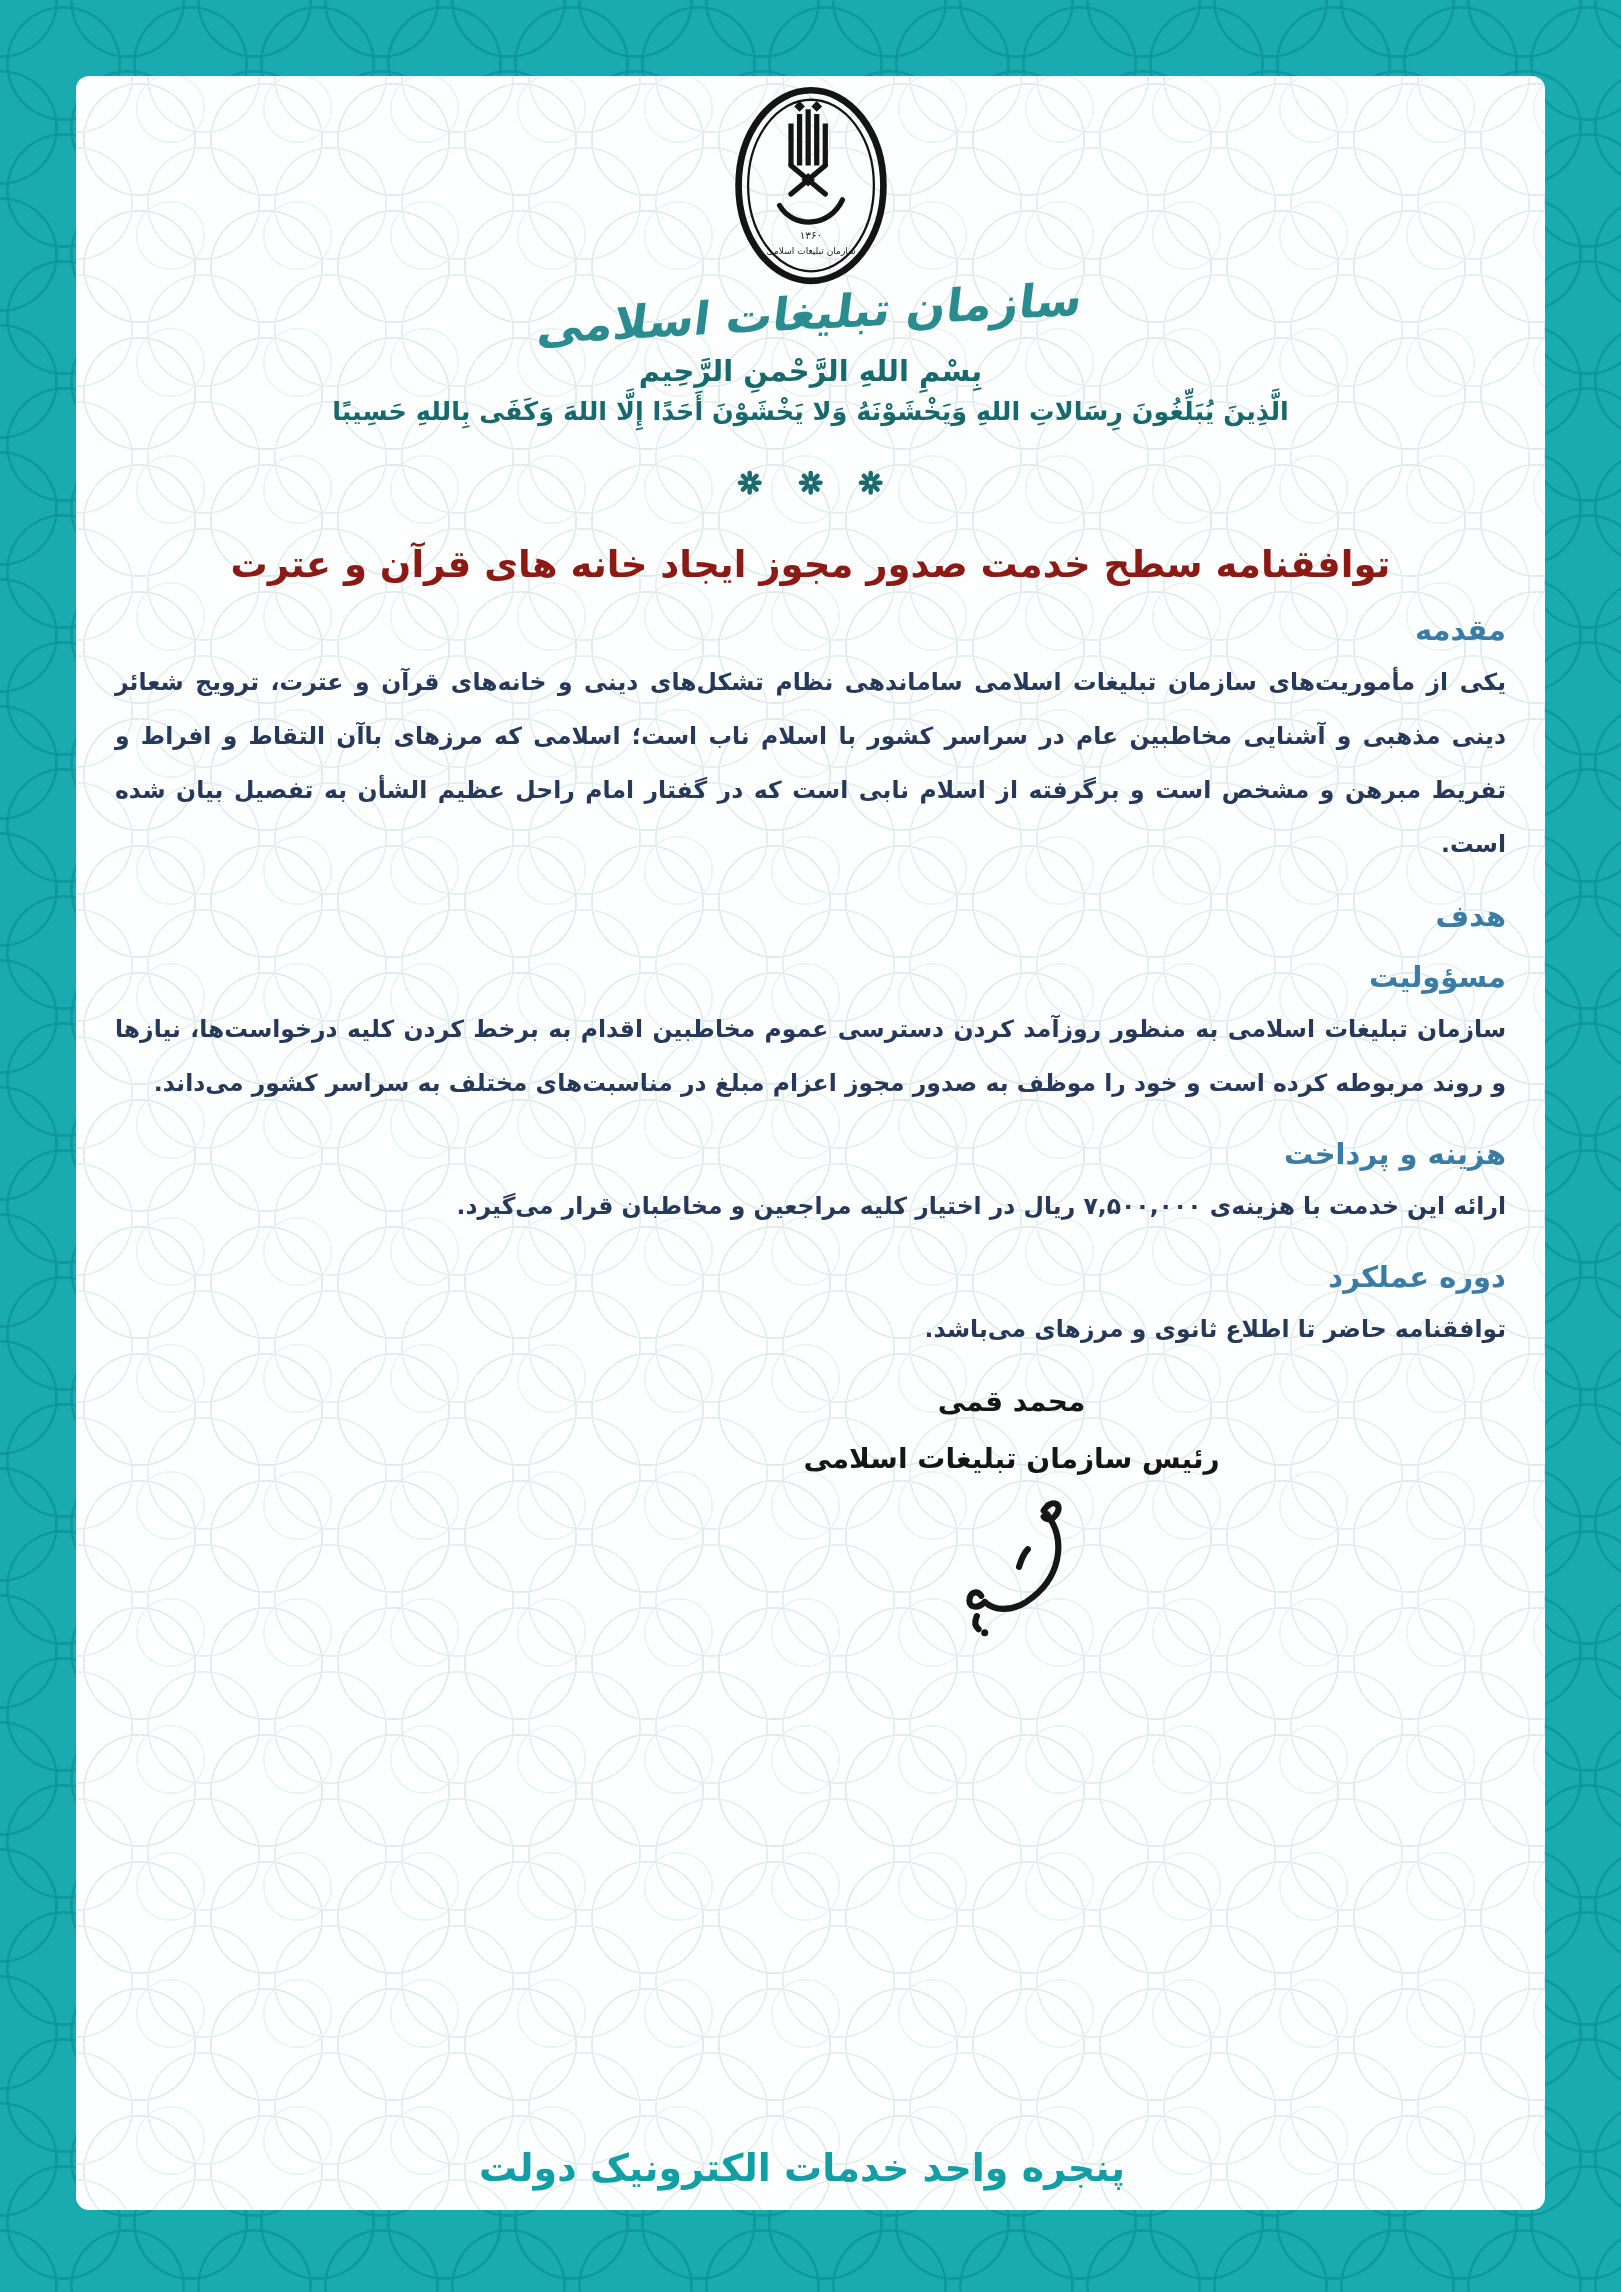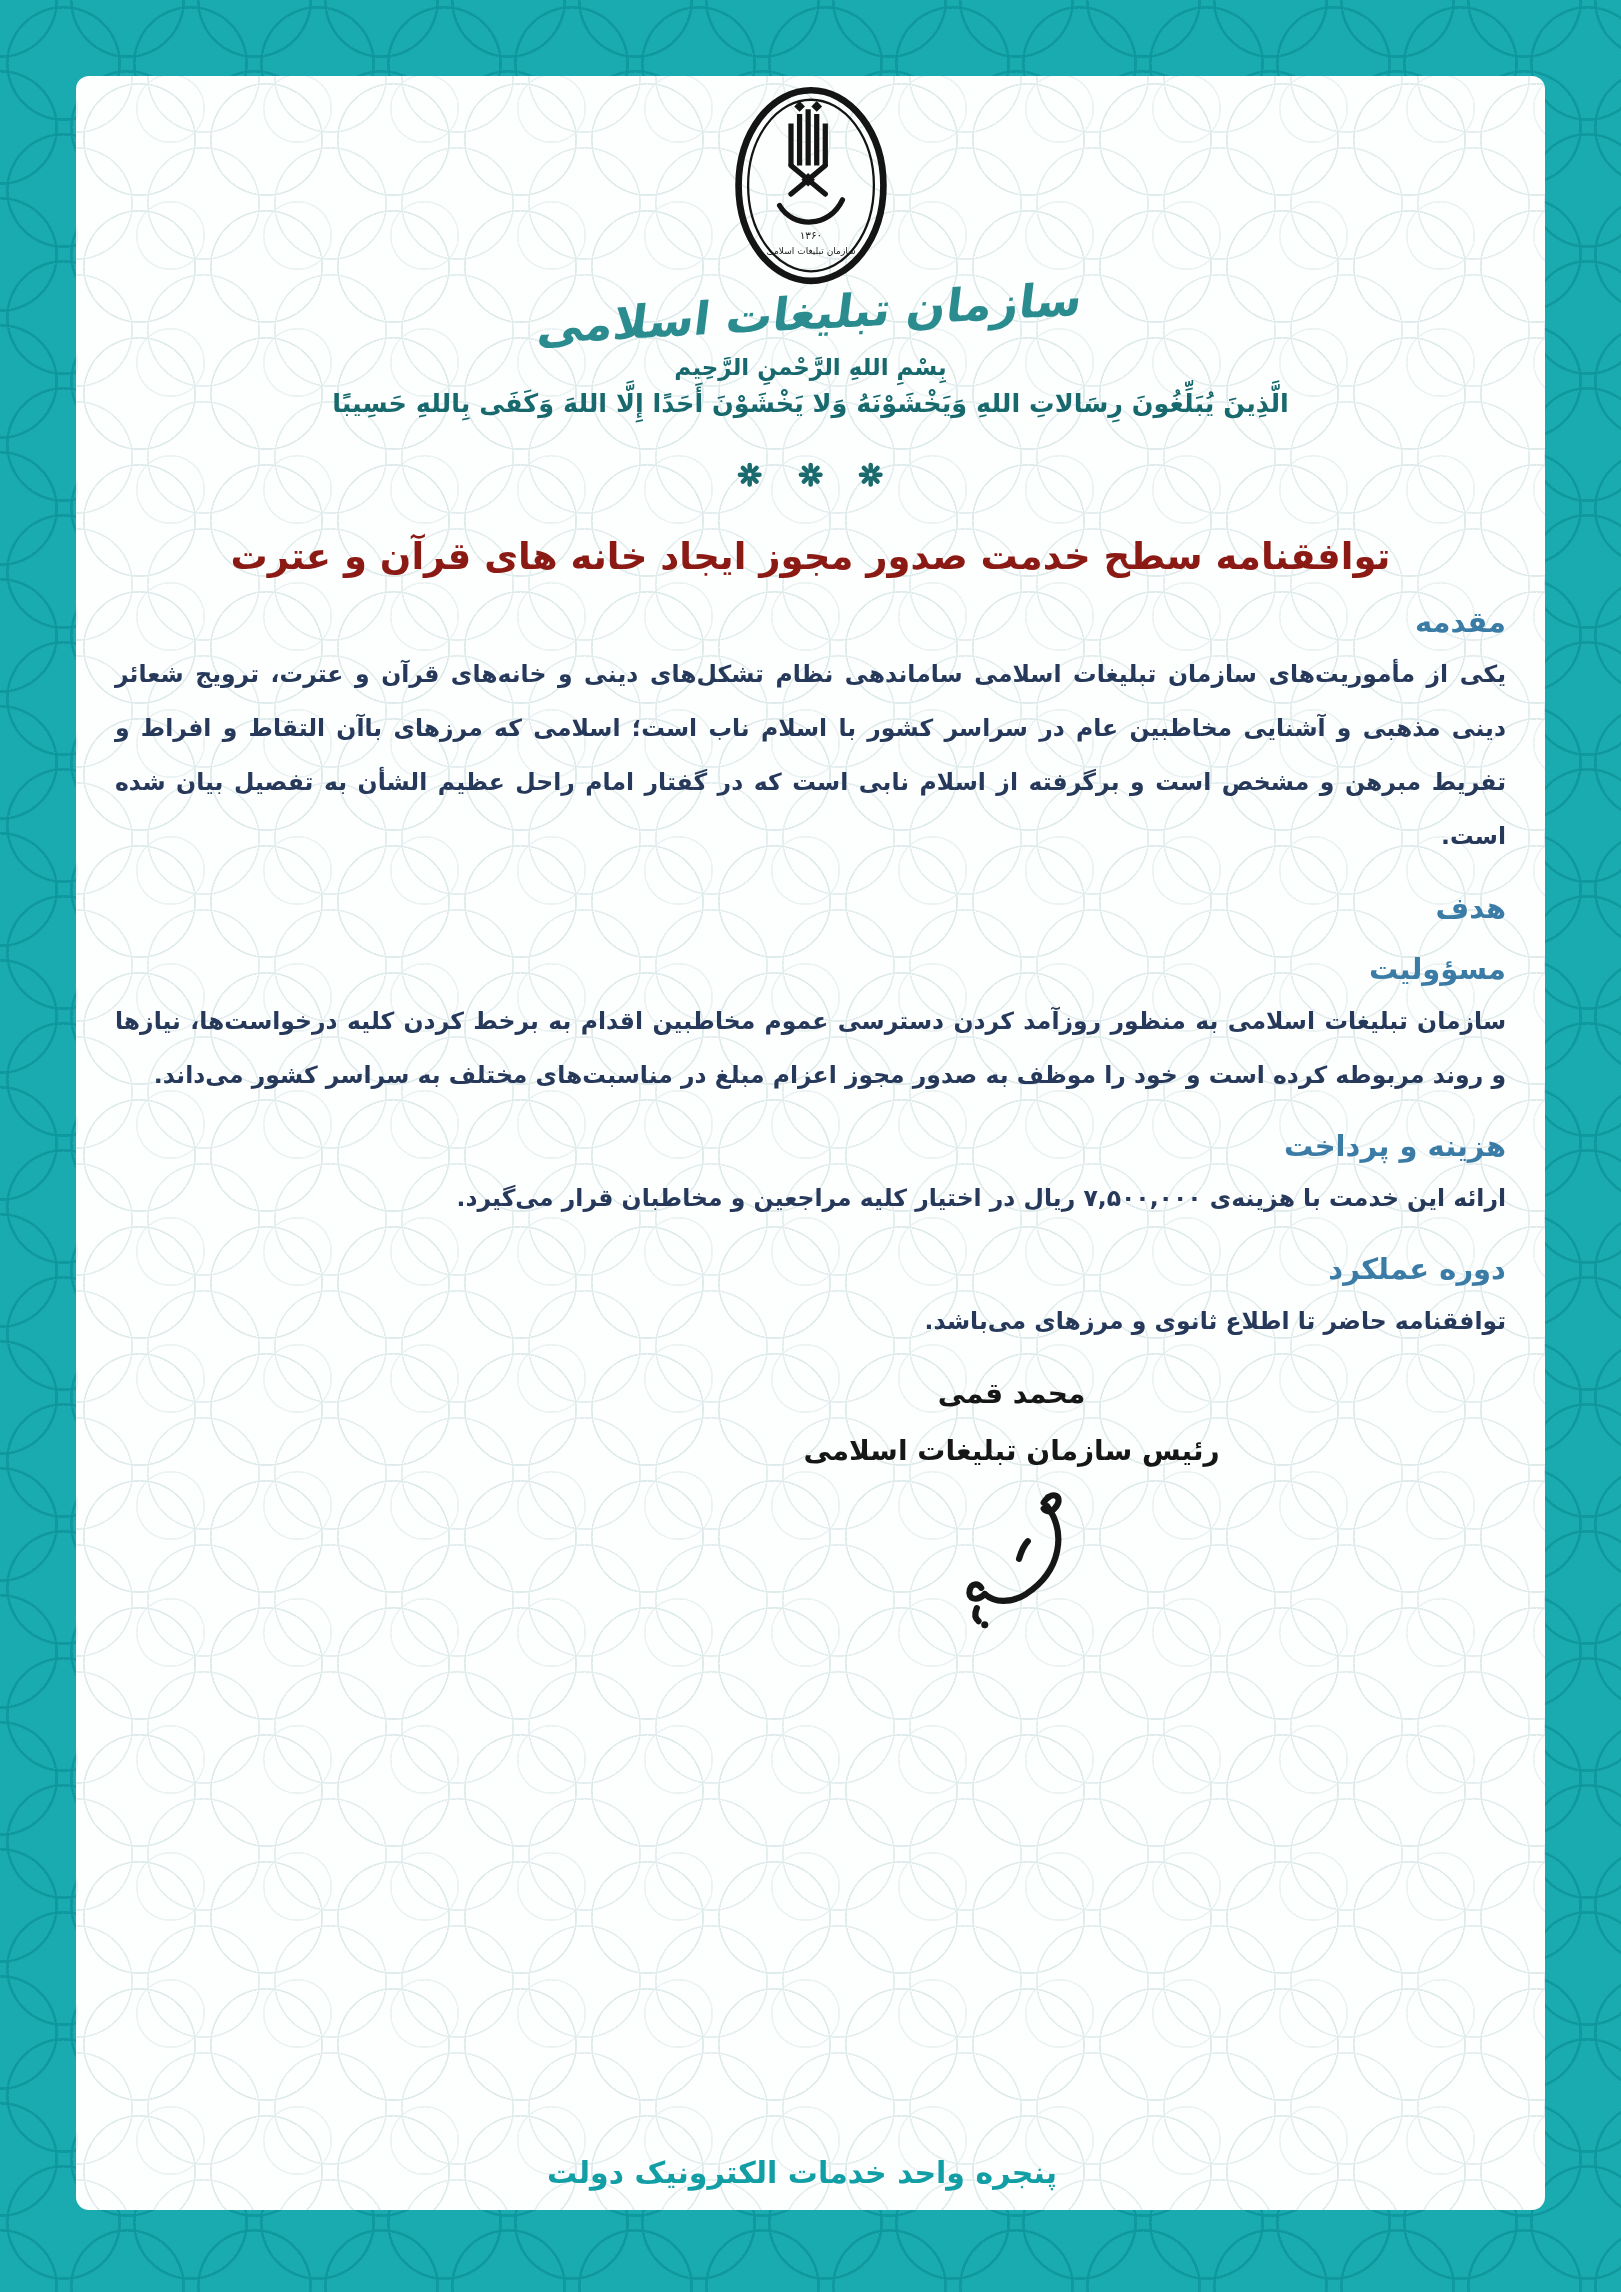--- a/index.html
+++ b/index.html
@@ -25,37 +25,37 @@
     background-position:0 0,64px 64px,31px 96px;
     overflow:hidden;
   }
   .center{text-align:center;}
   .emblem-wrap{margin-top:5.9px;}
   .calligraphy{
     margin-top:-7.8px;font-size:46px;font-weight:bold;color:#2b8c90;
     display:inline-block;transform:skewX(-10deg) rotate(-3deg);
     letter-spacing:1px;
   }
-  .bismillah{margin-top:13.7px;font-size:23px;font-weight:bold;color:#17696d;}
+  .bismillah{margin-top:13.7px;font-size:29px;font-weight:bold;color:#17696d;}
   .verse{margin-top:7.8px;font-size:25.5px;font-weight:bold;color:#17696d;}
   .separator{margin-top:43px;height:27.4px;display:flex;justify-content:center;gap:33px;}
   .doc-title{margin-top:47px;font-size:37px;font-weight:800;color:#8b1a14;}
   .sections{margin:17.6px 39px 0 39px;}
   .sec-title{margin:27.4px 0 7.8px 0;font-size:29px;font-weight:bold;color:#3a7ca6;text-align:right;}
   .sec-body{
     font-size:23.5px;color:#26395a;line-height:54px;font-weight:600;
     text-align:justify;text-align-last:right;
   }
   .sig-block{width:608px;margin:29px auto 0 auto;transform:translateX(201px);text-align:center;}
   .sig-name{font-size:28px;font-weight:bold;color:#161616;}
   .sig-role{margin-top:23.5px;font-size:28px;font-weight:bold;color:#161616;}
   .sig-scribble{margin-top:11.8px;}
   .footer{
     position:absolute;left:0;right:17px;bottom:19.6px;text-align:center;
-    font-size:30px;font-weight:bold;color:#119ea5;
+    font-size:38px;font-weight:bold;color:#119ea5;
   }
 </style>
 </head>
 <body>
 
 <div class="sheet">
 
   <div class="center emblem-wrap">
     <svg width="162" height="208" viewBox="0 0 170 215">
       <ellipse cx="85" cy="107" rx="76" ry="100" fill="none" stroke="#141414" stroke-width="7"></ellipse>

